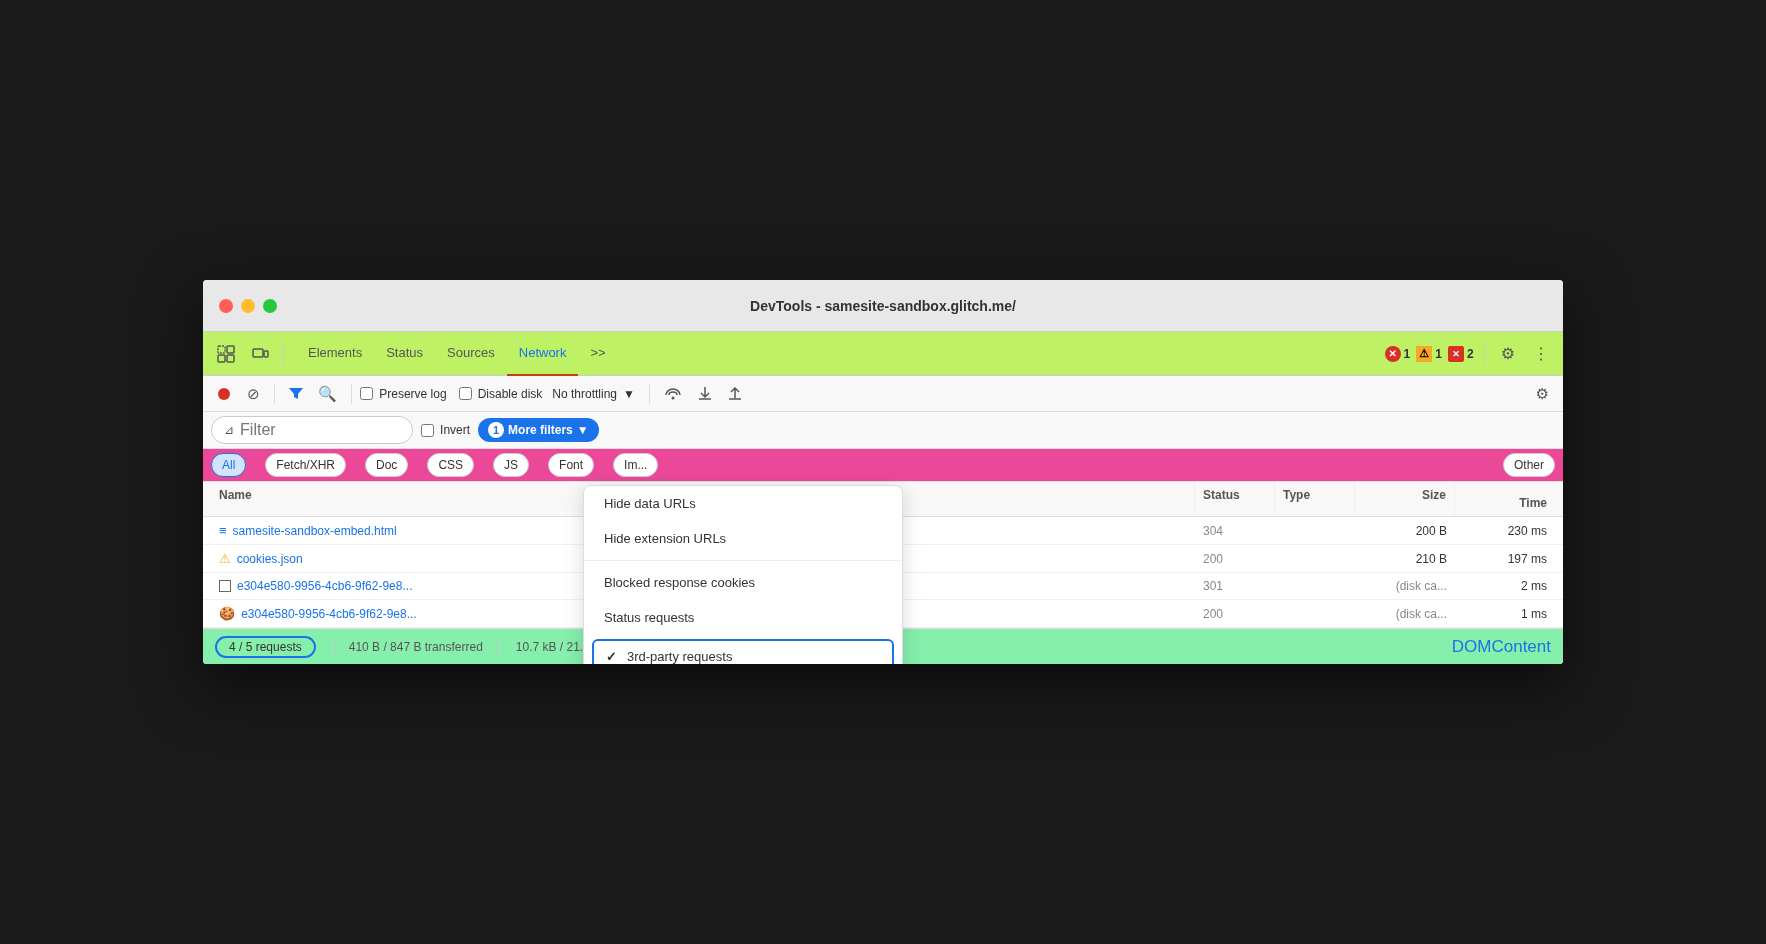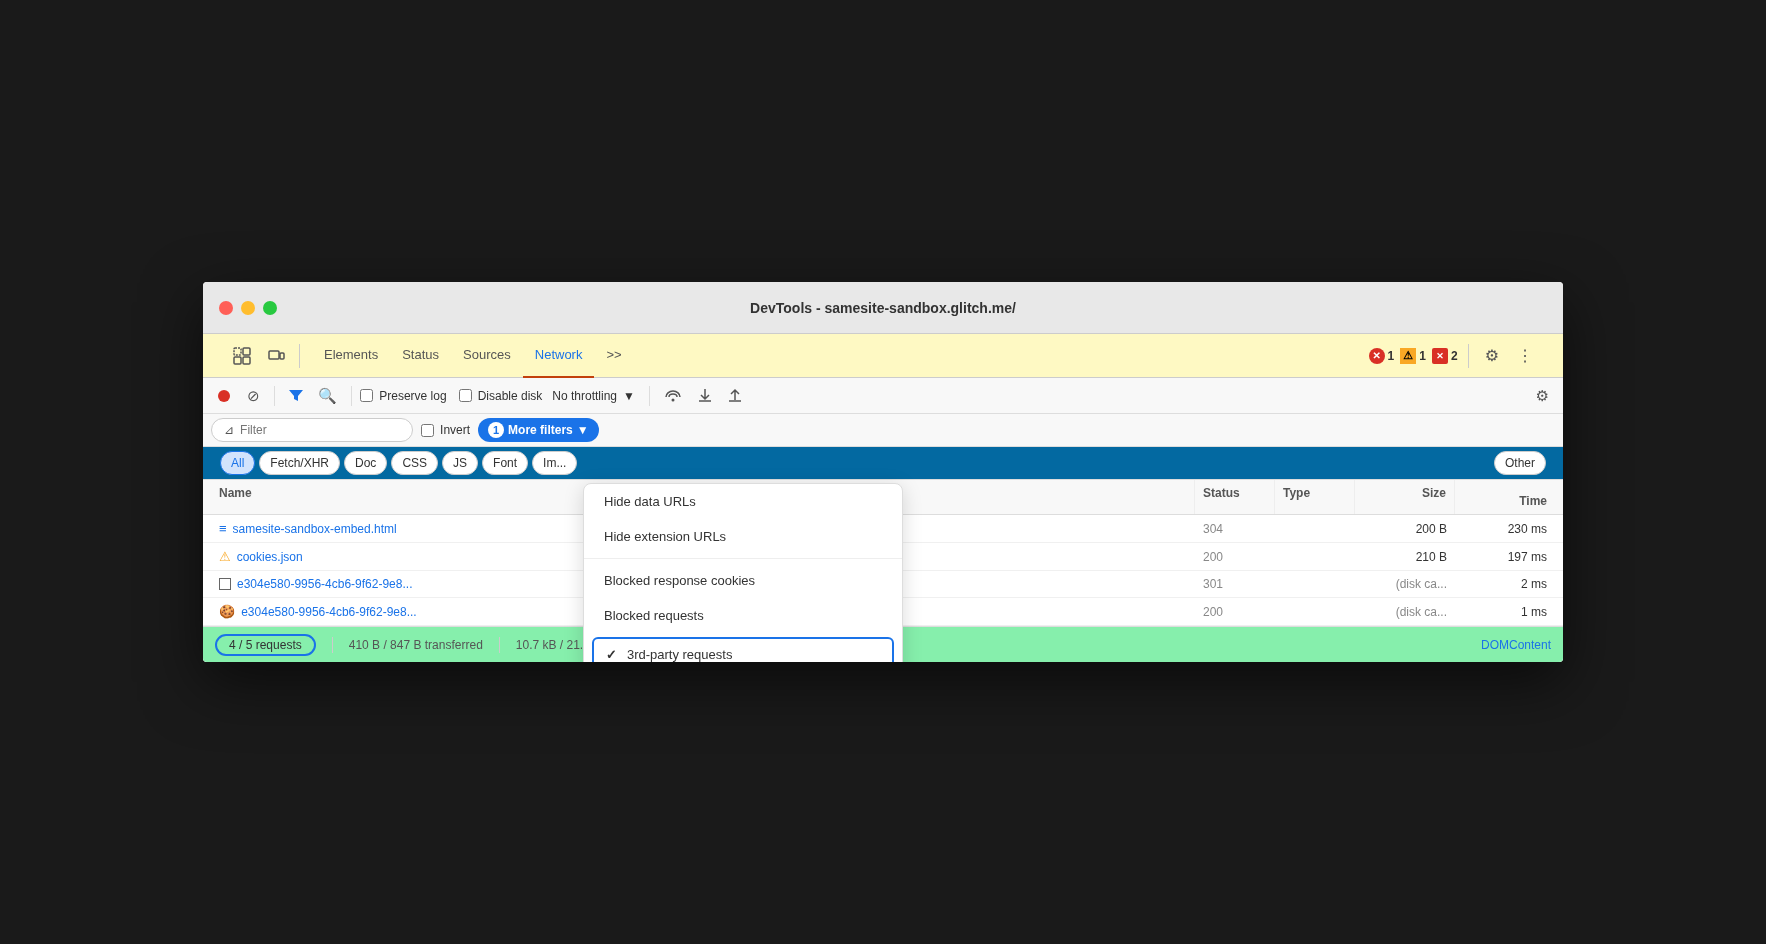--- a/index.html
+++ b/index.html
@@ -50,25 +50,25 @@
       font-weight: 600;
       color: #333;
     }
     .devtools-body {
       background: #ffffff;
       display: flex;
       flex-direction: column;
     }
     
     .tab-bar {
-      background: #fef9c3;
+      background: #bef264;
       display: flex;
       align-items: center;
       border-bottom: 1px solid #ccc;
-      padding: 0 24px;
+      padding: 0 8px;
       height: 44px;
     }
     .tab-bar-left {
       display: flex;
       align-items: center;
       gap: 4px;
       margin-right: 8px;
     }
     .icon-btn {
       background: none;
@@ -203,21 +203,21 @@
       background: #fff;
       border: 1px solid #ccc;
       border-radius: 16px;
       padding: 4px 12px;
       gap: 6px;
       min-width: 200px;
     }
     .filter-input-wrap input {
       border: none;
       outline: none;
-      font-size: 12px;
+      font-size: 16px;
       background: transparent;
       width: 160px;
     }
     .invert-label {
       display: flex;
       align-items: center;
       gap: 6px;
       font-size: 12px;
       color: #333;
       cursor: pointer;
@@ -242,26 +242,26 @@
       width: 16px;
       height: 16px;
       display: flex;
       align-items: center;
       justify-content: center;
       font-size: 11px;
       font-weight: 700;
     }
     
     .type-filter-bar {
-      background: #0369a1;
+      background: #ec4899;
       border-bottom: 1px solid #ddd;
       display: flex;
       align-items: center;
-      padding: 4px 17px;
-      gap: 4px;
+      padding: 4px 8px;
+      gap: 19px;
       position: relative;
     }
     .type-btn {
       padding: 4px 10px;
       font-size: 12px;
       border-radius: 12px;
       border: 1px solid #ccc;
       background: #fff;
       cursor: pointer;
       color: #333;
@@ -376,21 +376,21 @@
       font-size: 12px;
     }
     .status-divider {
       width: 1px;
       height: 16px;
       background: #ccc;
     }
     .dom-content {
       color: #1a73e8;
       margin-left: auto;
-      font-size: 12px;
+      font-size: 17px;
     }
     .square-icon {
       width: 12px;
       height: 12px;
       border: 1.5px solid #666;
       display: inline-block;
     }
   </style>
 </head>
 <body>
@@ -542,21 +542,21 @@
           <span>Hide data URLs</span>
         </div>
         <div class="dropdown-item">
           <span>Hide extension URLs</span>
         </div>
         <div class="dropdown-separator"></div>
         <div class="dropdown-item">
           <span>Blocked response cookies</span>
         </div>
         <div class="dropdown-item">
-          <span>Blocked requests</span>
+          <span>Status requests</span>
         </div>
         <div class="dropdown-item checked">
           <span style="color:#333; font-weight:bold;">✓</span>
           <span>3rd-party requests</span>
         </div>
       </div>
 
       <button class="type-btn" style="margin-left: auto;">Other</button>
     </div>
 

